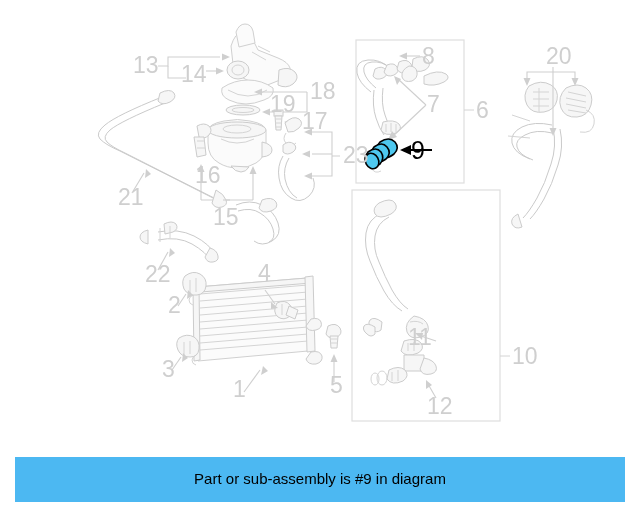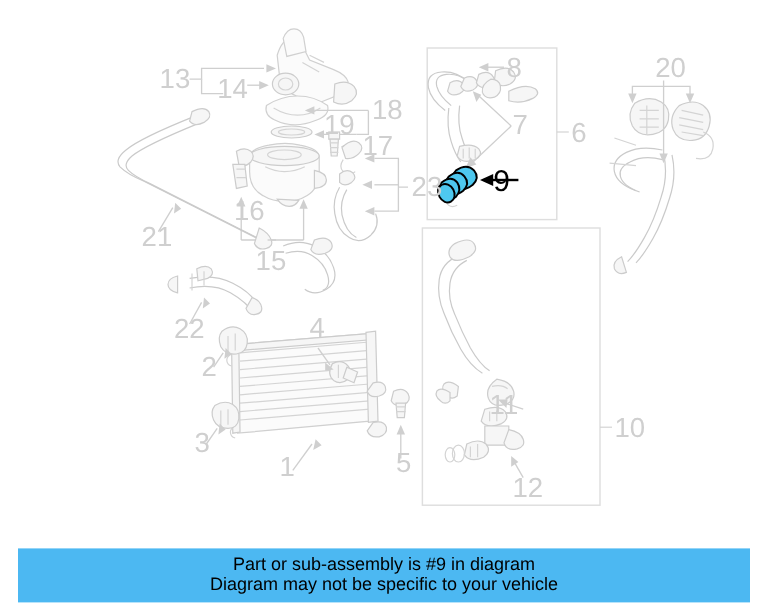--- a/index.html
+++ b/index.html
@@ -367,16 +367,15 @@
       <text class="pnum" x="546" y="64">20</text>
       <text class="pnum" x="118" y="205">21</text>
       <text class="pnum" x="145" y="282">22</text>
       <text class="pnum" x="343" y="163">23</text>
     </g>
 
   </svg>
 
   <div class="callout-banner">
     <div class="callout-line">Part or sub-assembly is #9 in diagram</div>
-    <div class="callout-line">Diagram may not be specific to your vehicle</div>
   </div>
 
 </div>
 
 </body></html>

